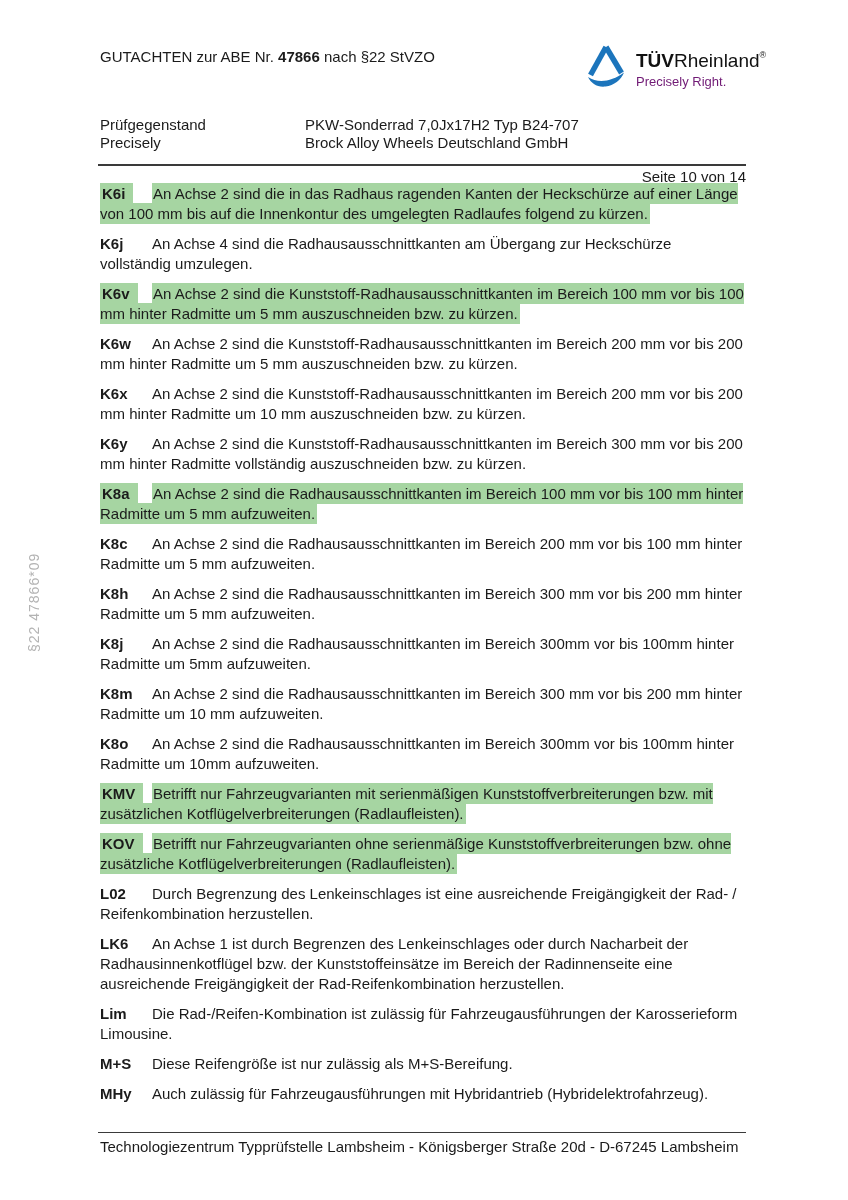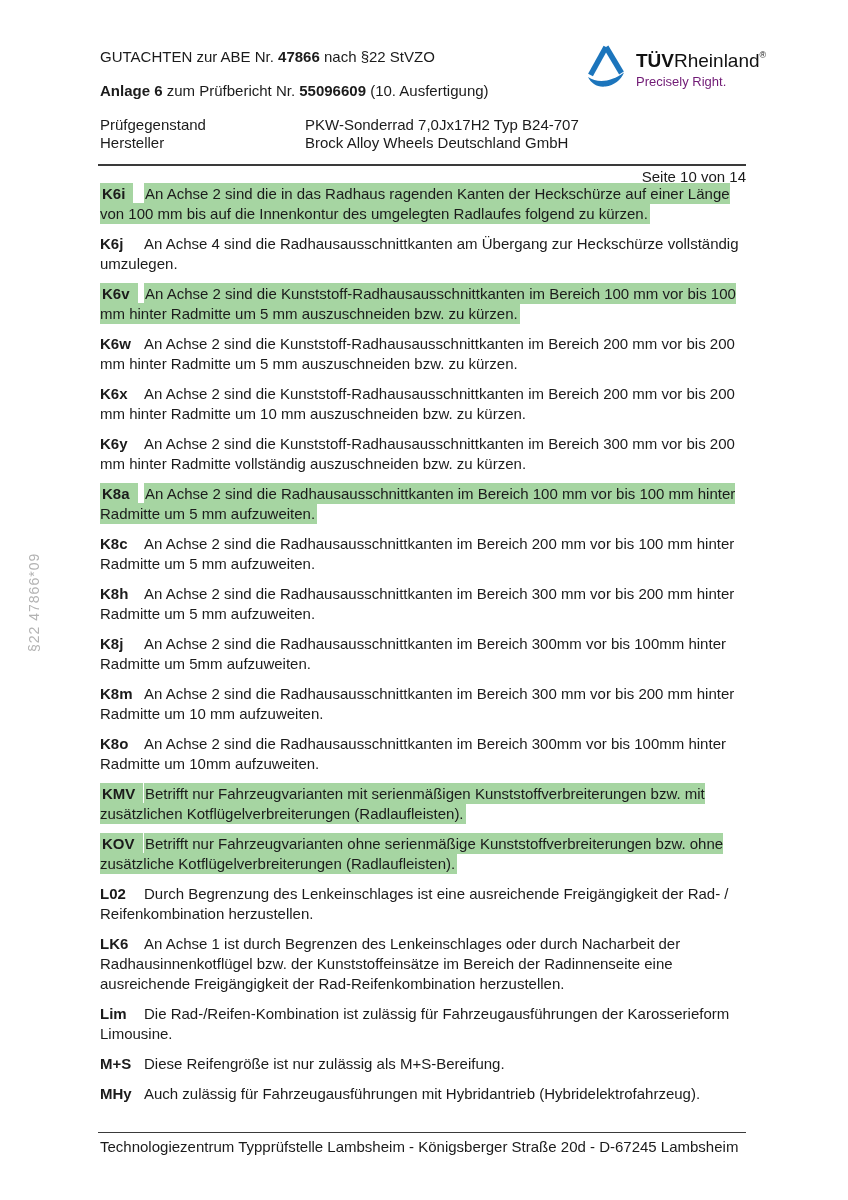--- a/index.html
+++ b/index.html
@@ -32,21 +32,21 @@
 
   
   .rule-top { position: absolute; left: 98px; top: 164px; width: 648px; border-top: 2px solid #3a3a3a; }
   .rule-bottom { position: absolute; left: 98px; top: 1132px; width: 648px; border-top: 1.5px solid #3a3a3a; }
 
   .page-info { position: absolute; left: 100px; top: 168px; width: 646px; text-align: right; font-size: 15px; }
 
   
   .entries { position: absolute; left: 100px; top: 184px; width: 646px; font-size: 15px; line-height: 20px; }
   .entry { margin-bottom: 10px; }
-  .entry .code { display: inline-block; width: 44px; font-weight: 700; }
+  .entry .code { display: inline-block; width: 52px; font-weight: 700; }
   .entry .code .hl { background: var(--highlight, #a6d5a2); padding: 2px 8px 2px 2px; }
   .entry .etext .hl { background: var(--highlight, #a6d5a2); padding: 2px 2px 2px 1px; }
 
   
   .footer-text { position: absolute; left: 100px; top: 1138px; font-size: 15px; }
 
   
   .watermark {
     position: absolute; left: 26px; top: 652px;
     transform: rotate(-90deg); transform-origin: left top;
@@ -55,27 +55,26 @@
     white-space: nowrap;
   }
 </style>
 </head>
 <body>
 
 <div class="page">
 
   <div class="h-line1"><span>GUTACHTEN zur ABE Nr. </span><b>47866</b><span> nach §22 StVZO</span></div>
 
-  <div class="h-line2"><b>Anlage 6</b><span> zum Prüfbericht Nr. </span><b>55096609</b><span> (10. Ausfertigung)</span></div>
 
   <div class="meta-row row-pruef">
     <span class="label">Prüfgegenstand</span><span class="value">PKW-Sonderrad 7,0Jx17H2 Typ B24-707</span>
   </div>
   <div class="meta-row row-herst">
-    <span class="label">Hersteller</span><span class="value">Brock Alloy Wheels Deutschland GmbH</span>
+    <span class="label">Precisely</span><span class="value">Brock Alloy Wheels Deutschland GmbH</span>
   </div>
 
   <div class="logo">
     <svg viewBox="0 0 42 46" aria-hidden="true">
       <path d="M21 3 L5.5 31" fill="none" stroke="#1c75bc" stroke-width="5.5" class="logo-stroke"></path>
       <path d="M21 3 L36.5 29" fill="none" stroke="#1c75bc" stroke-width="5.5" class="logo-stroke"></path>
       <path d="M3 33 C 13 39.5, 26 38, 39 28.5 C 36 36, 29 41.5, 20.5 42.5 C 12.5 43.5, 6 39.5, 3 33 Z" fill="#1c75bc" class="logo-fill"></path>
     </svg>
     <div class="logo-text">
       <div class="brand"><b>TÜV</b><span>Rheinland</span><sup>®</sup></div>

